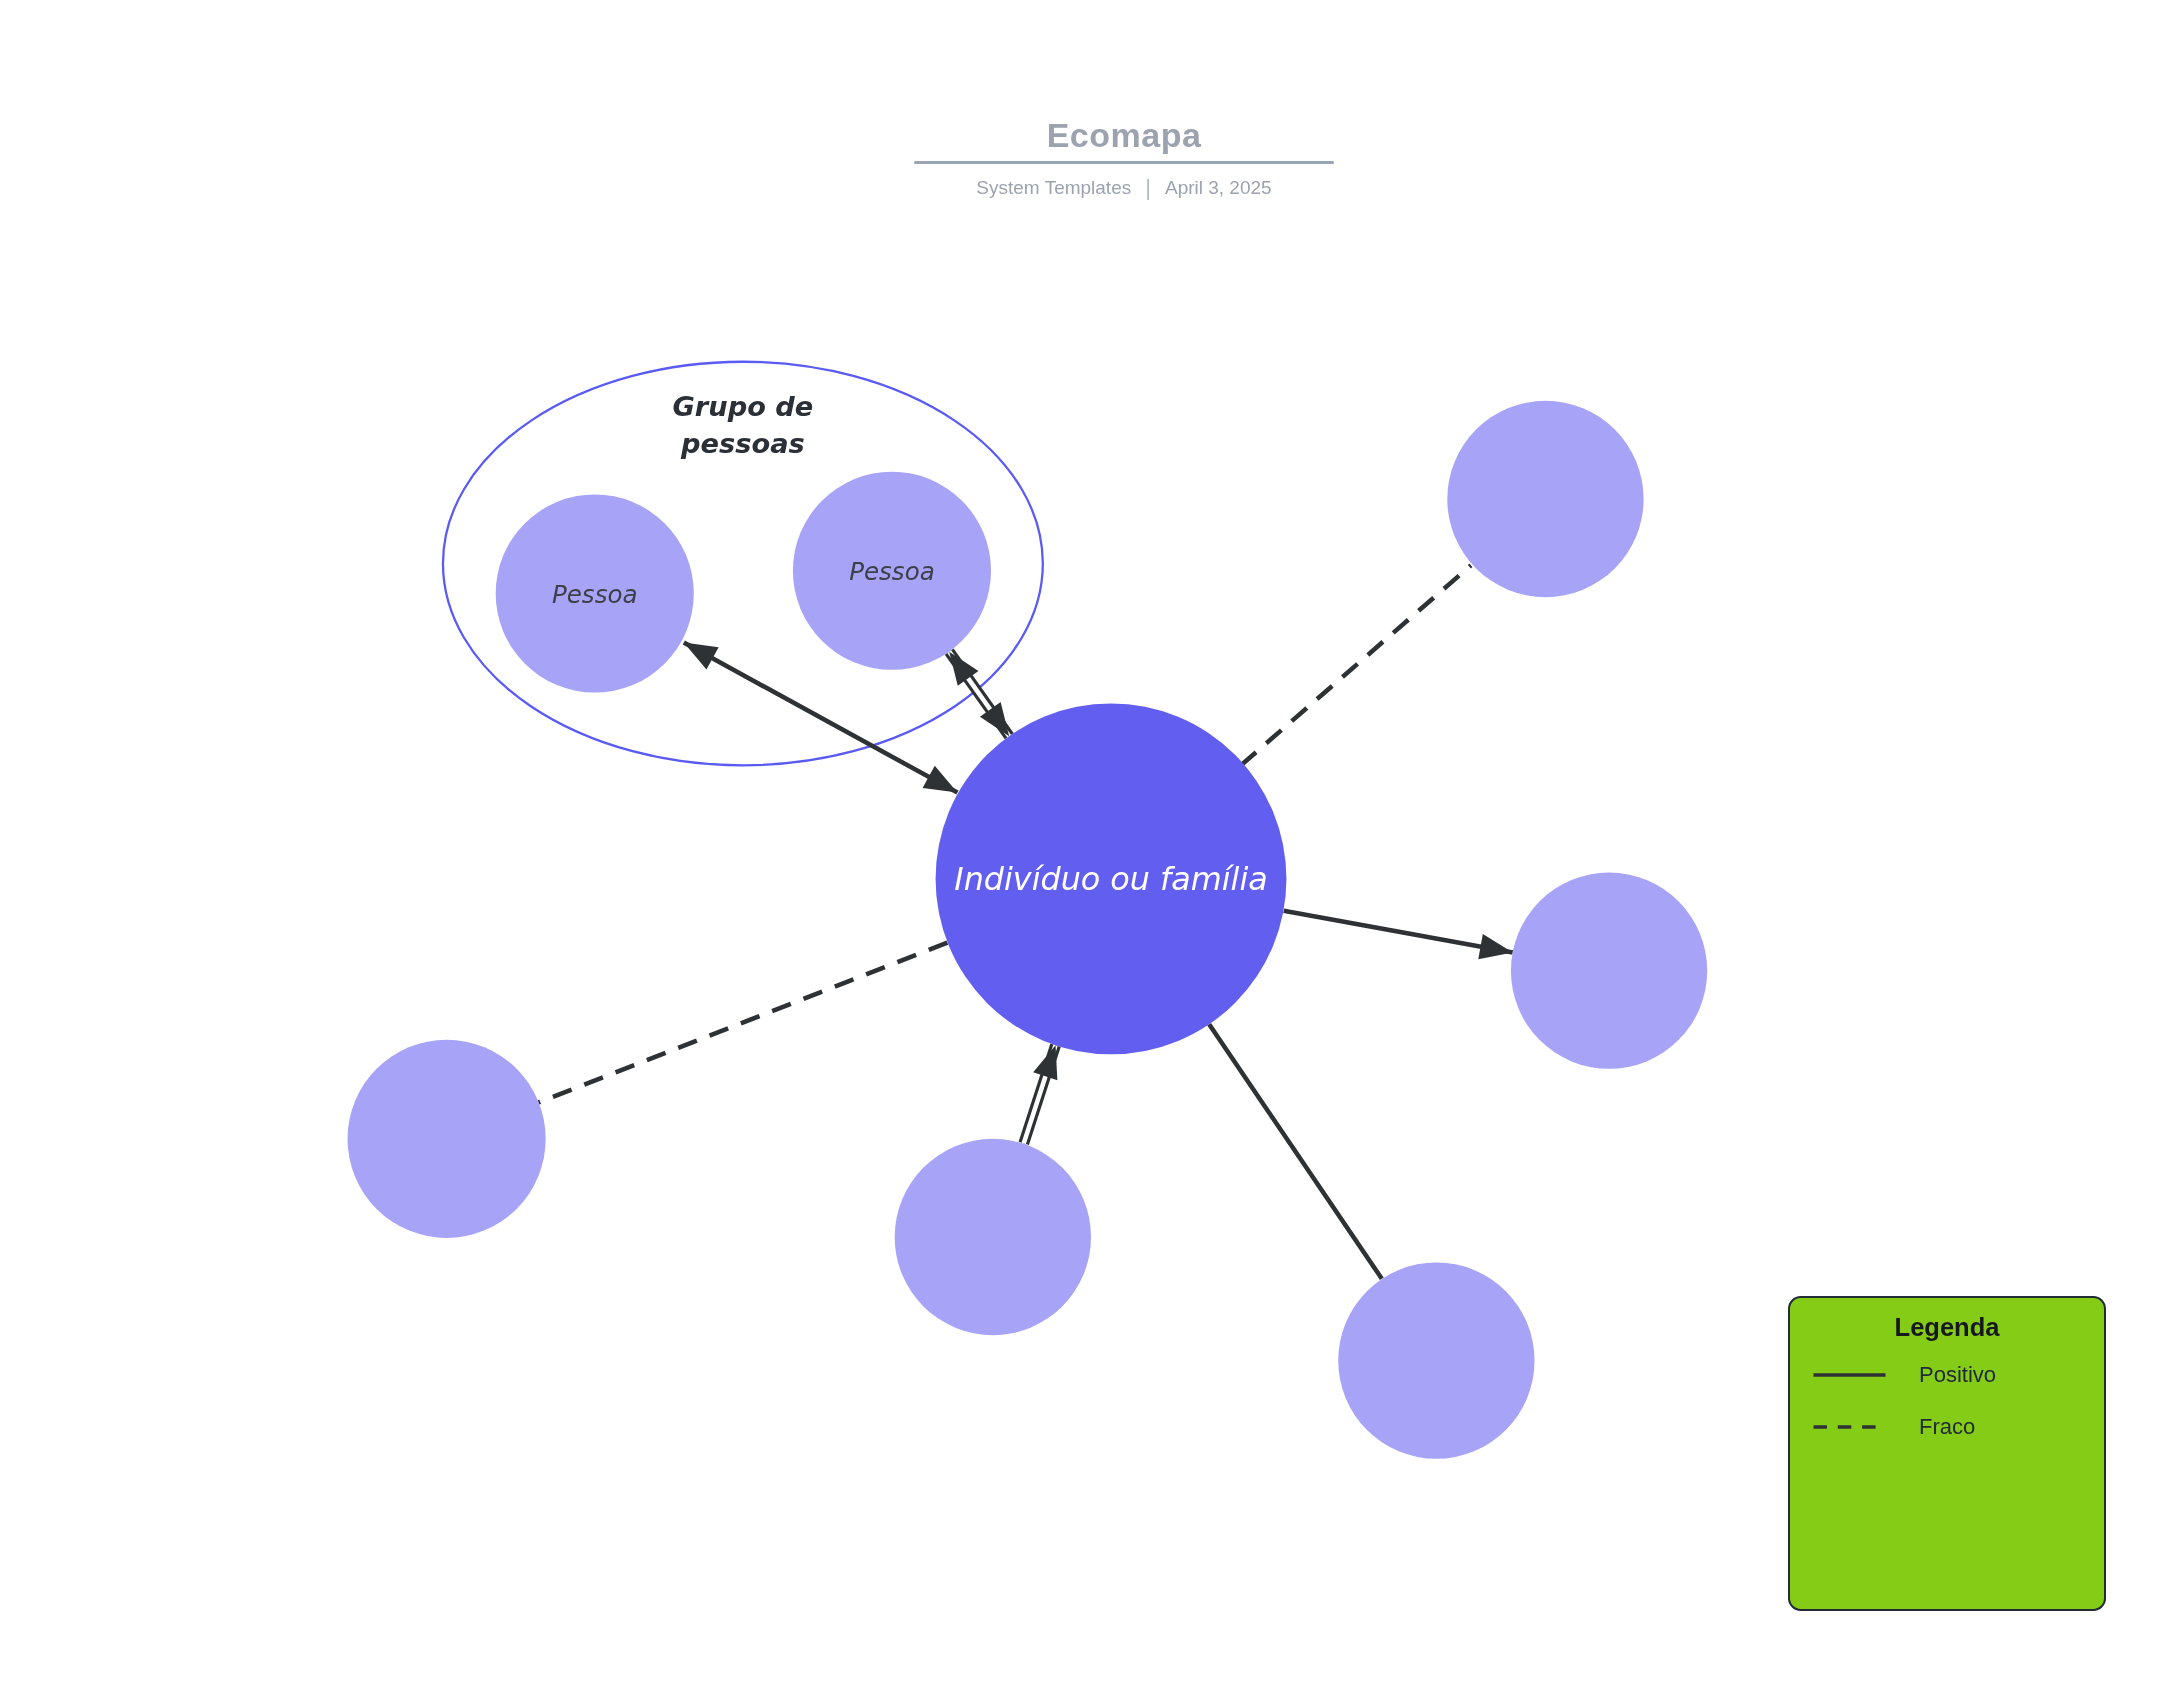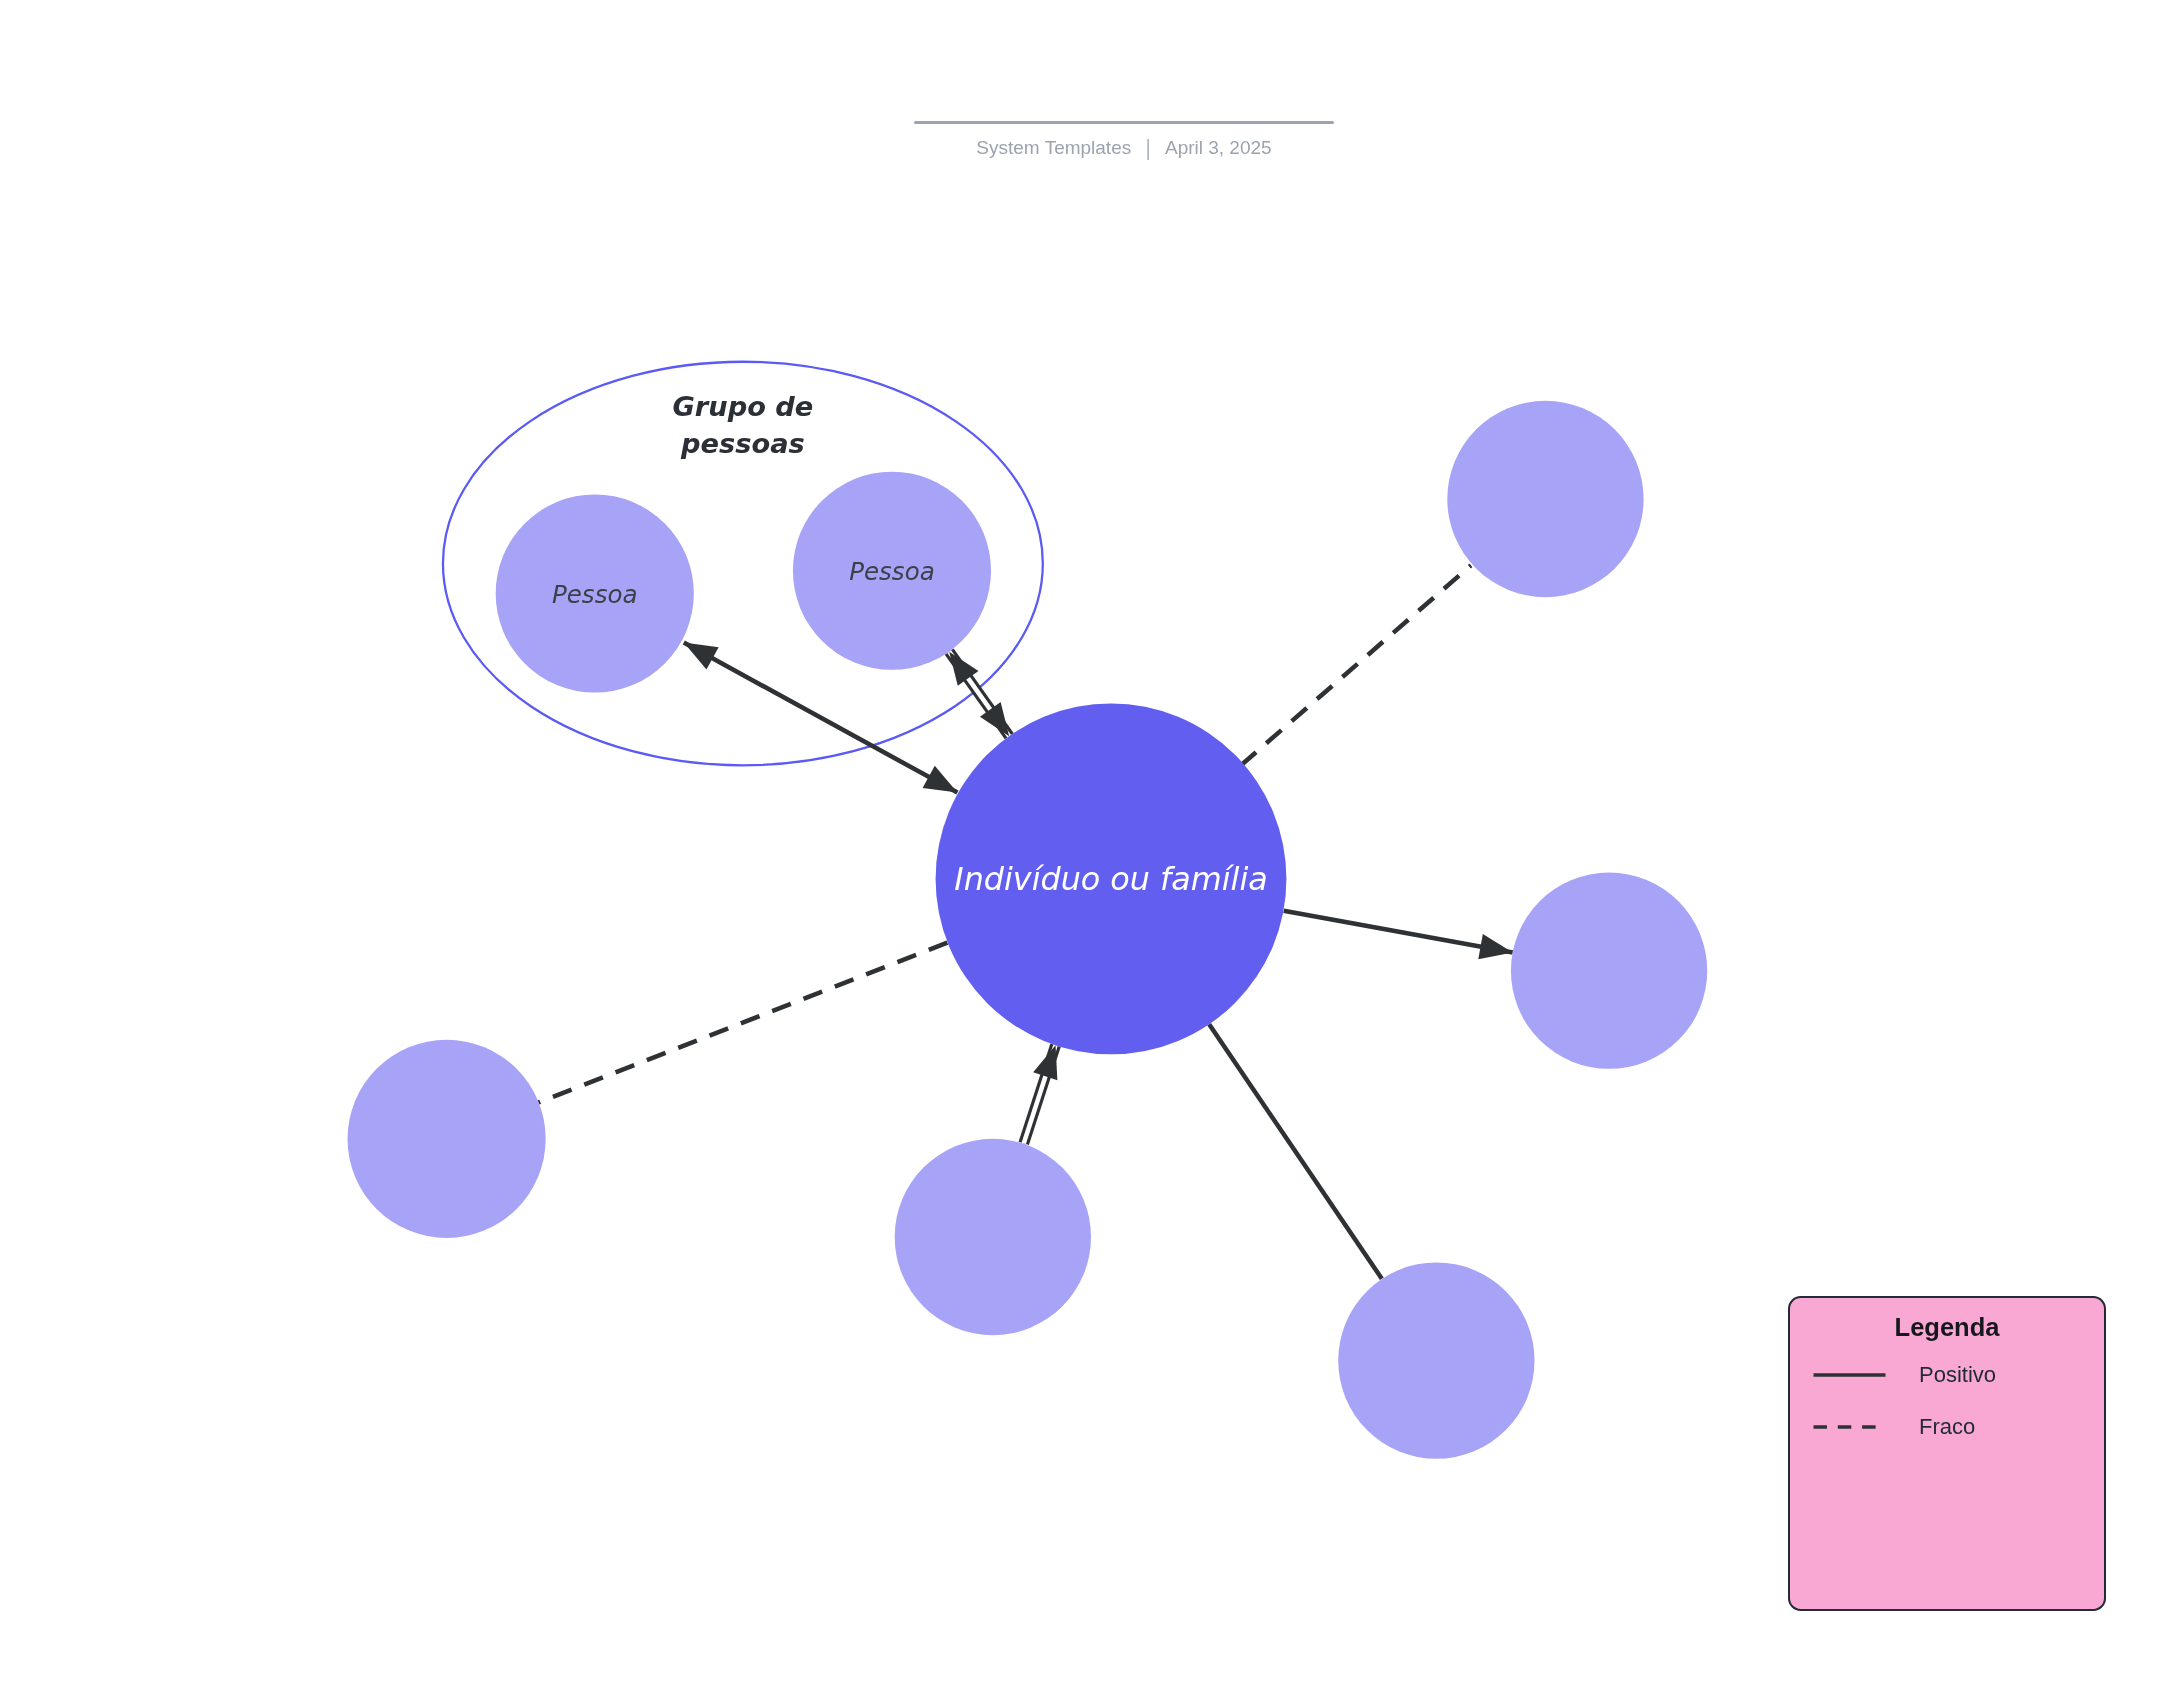--- a/index.html
+++ b/index.html
@@ -38,21 +38,21 @@
   }
   .person-label{
     font-size:27px;font-style:italic;fill:var(--node-label-dark,#3c4049);text-anchor:middle;
   }
   .center-label{
     font-size:35px;font-style:italic;fill:var(--center-label,#ffffff);text-anchor:middle;
   }
   
   .legend{
     position:absolute;left:1788px;top:1296px;width:318px;height:315px;
-    border:2.7px solid var(--legend-border,#222b36);border-radius:12.7px;background:#f9a8d4;
+    border:2.7px solid var(--legend-border,#222b36);border-radius:12.7px;background:#84cc16;
     box-sizing:border-box;padding-top:14.5px;
   }
   .legend-title{
     text-align:center;font-size:25.5px;font-weight:700;color:#16181d;
     font-family:"Liberation Sans","DejaVu Sans",sans-serif;
   }
   .legend-rows{margin-top:7.3px;}
   .legend-row{height:52px;display:flex;align-items:center;padding-left:22px;gap:32px;}
   .legend-row .sym{flex:0 0 75px;}
   .legend-row .lbl{
@@ -60,20 +60,21 @@
     font-family:"Liberation Sans","DejaVu Sans",sans-serif;
   }
   .lsym{stroke:var(--connector,#2f3235);fill:none;}
 </style>
 </head>
 <body>
 
 <div class="page">
 
   <div class="header">
+    <div class="title">Ecomapa</div>
     <div class="divider"></div>
     <div class="subtitle">
       <span>System Templates</span>
       <span class="sep">|</span>
       <span>April 3, 2025</span>
     </div>
   </div>
 
   <svg class="diagram" width="2182" height="1686" viewBox="0 0 2400 1855">
 

